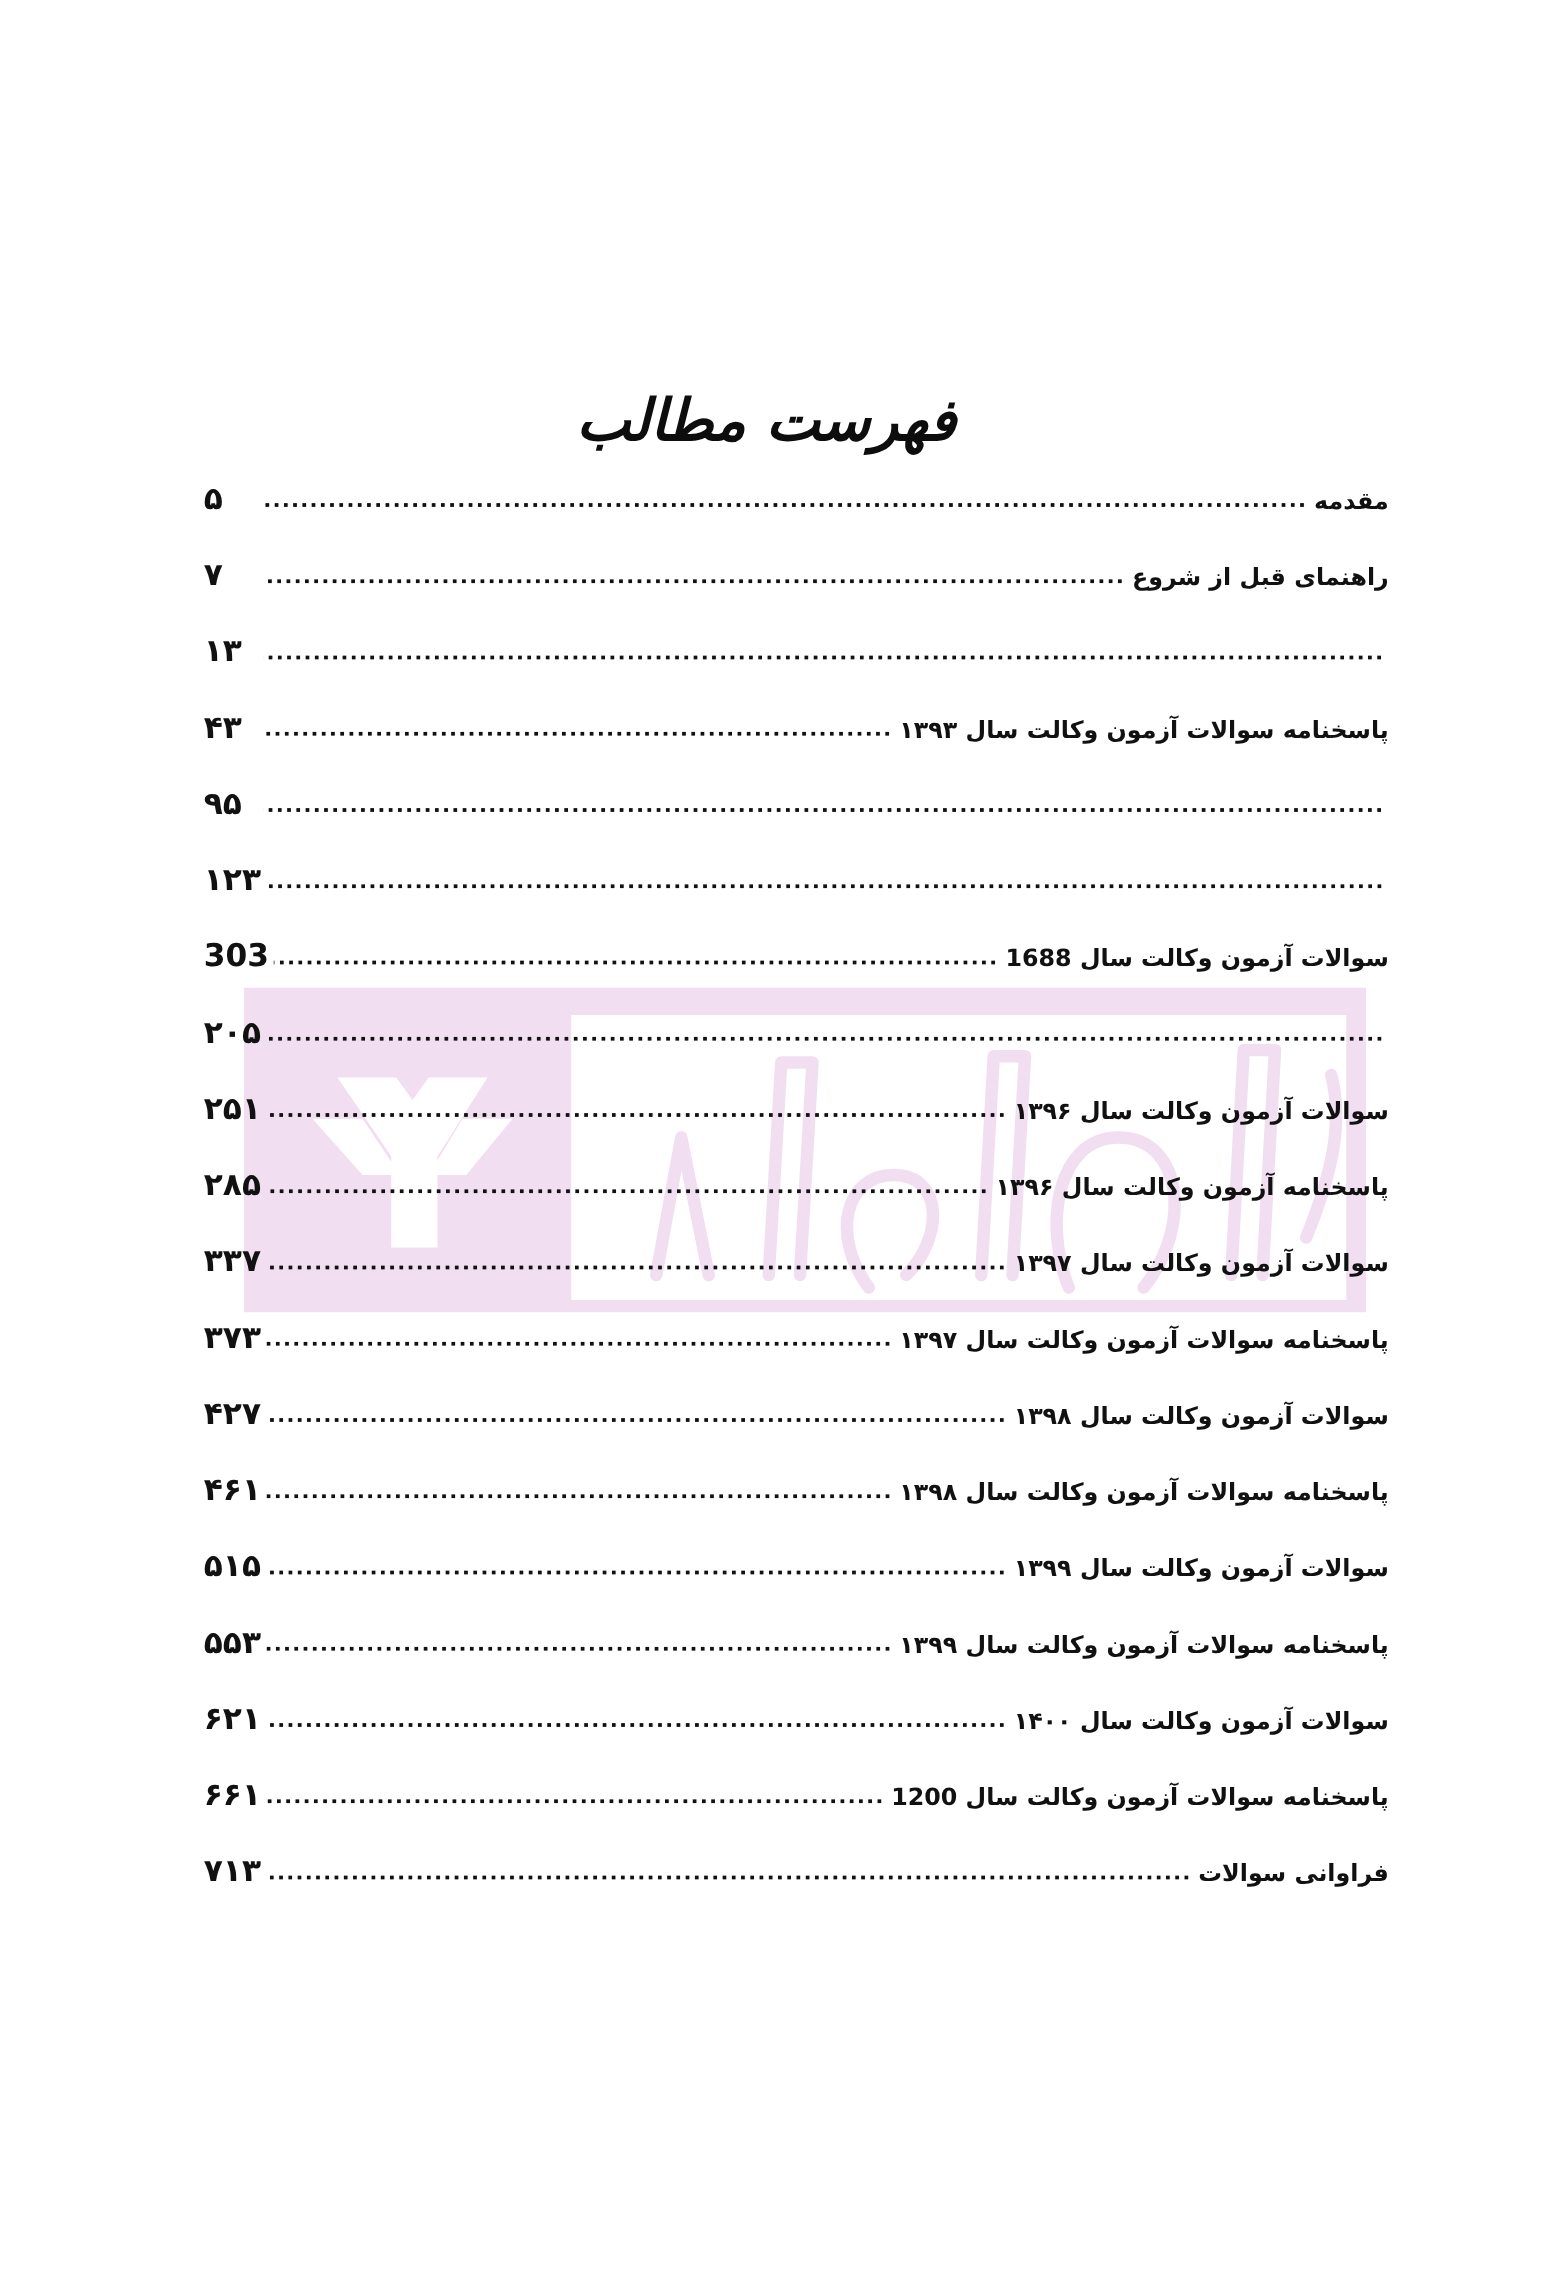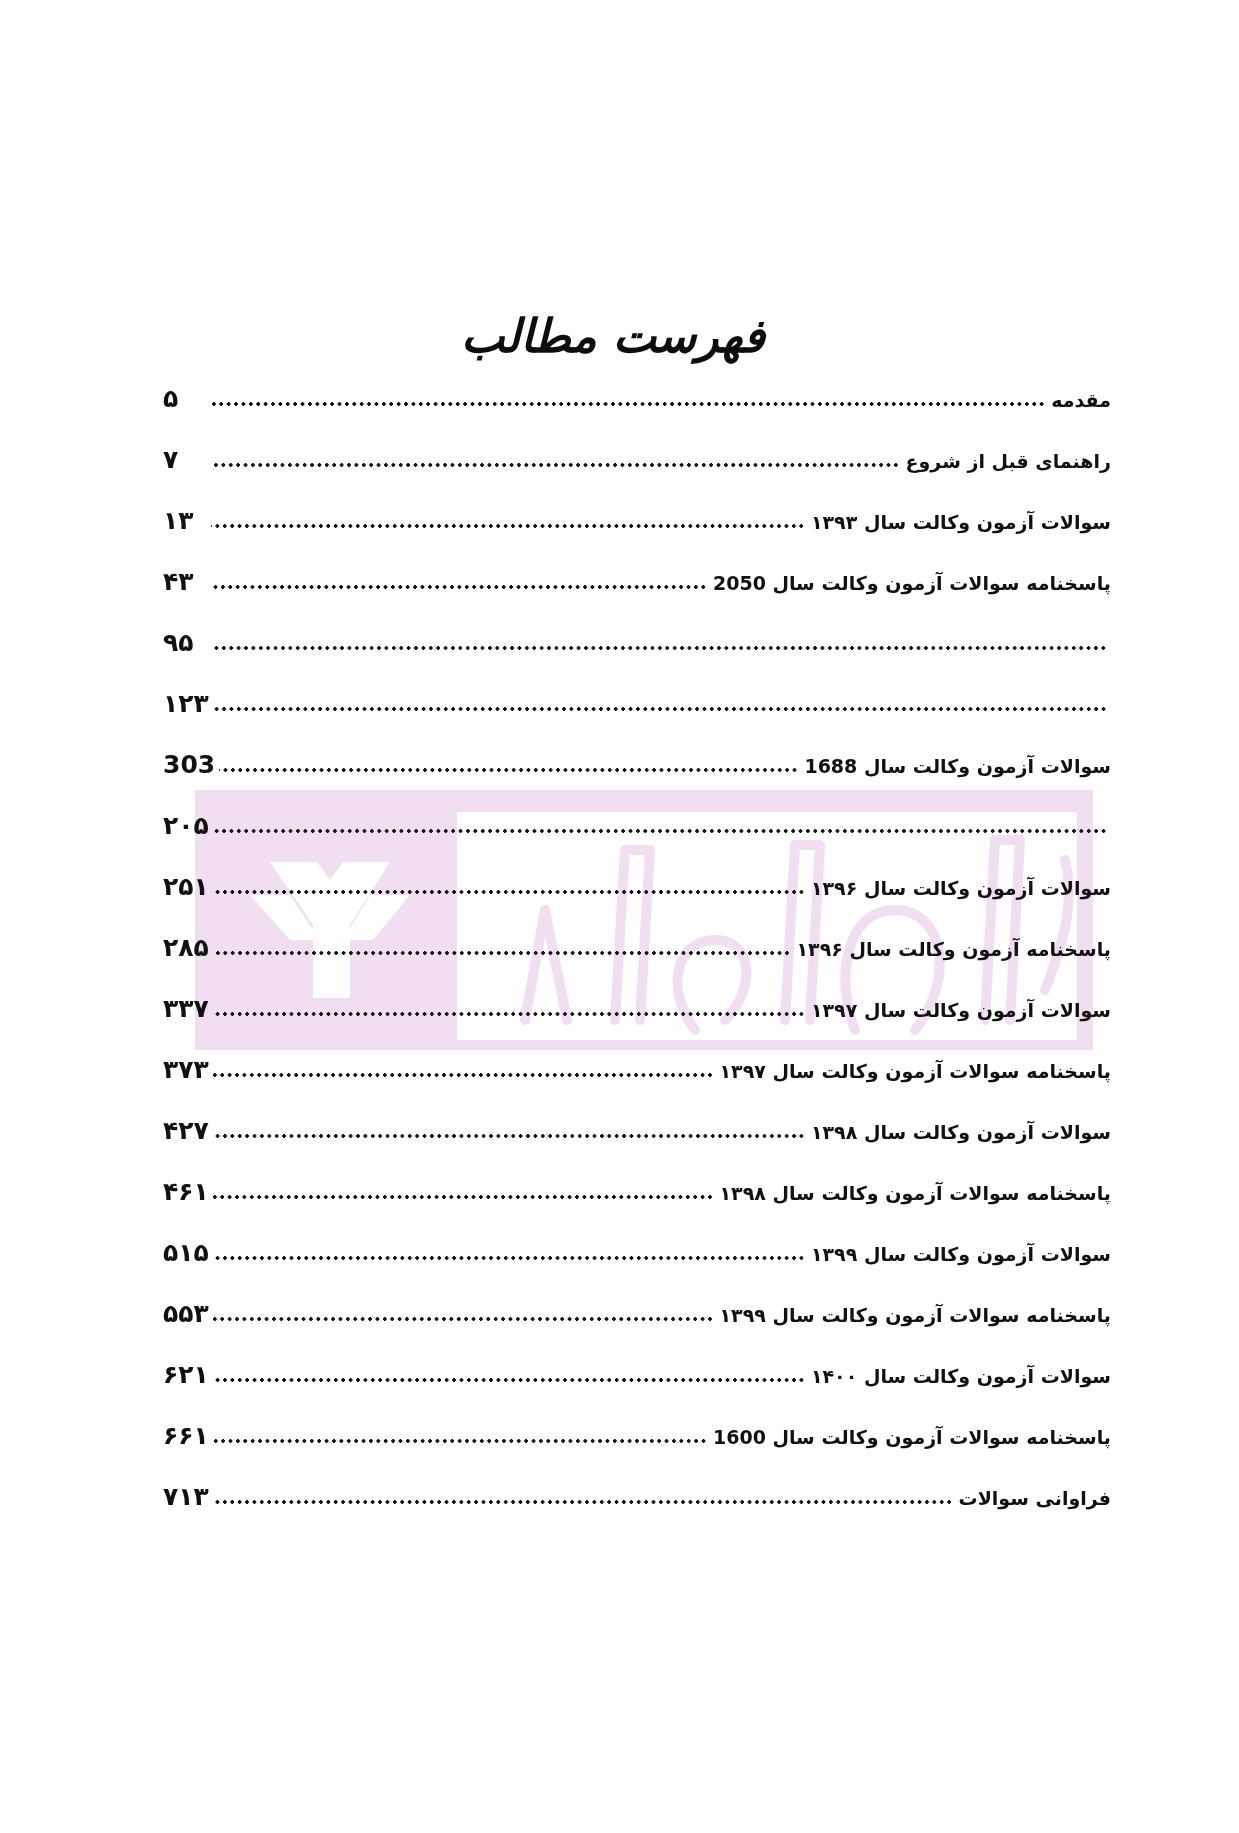--- a/index.html
+++ b/index.html
@@ -127,26 +127,25 @@
       <span class="toc-label">مقدمه</span>
       <span class="toc-leader"></span>
       <span class="toc-page">۵</span>
     </div>
     <div class="toc-row">
       <span class="toc-label">راهنمای قبل از شروع</span>
       <span class="toc-leader"></span>
       <span class="toc-page">۷</span>
     </div>
     <div class="toc-row">
-      <span class="toc-label">سوالات آزمون وکالت سال ۱۳۹۳</span>
       <span class="toc-leader"></span>
       <span class="toc-page">۱۳</span>
     </div>
     <div class="toc-row">
-      <span class="toc-label">پاسخنامه سوالات آزمون وکالت سال 2050</span>
+      <span class="toc-label">پاسخنامه سوالات آزمون وکالت سال ۱۳۹۳</span>
       <span class="toc-leader"></span>
       <span class="toc-page">۴۳</span>
     </div>
     <div class="toc-row">
       <span class="toc-leader"></span>
       <span class="toc-page">۹۵</span>
     </div>
     <div class="toc-row">
       <span class="toc-leader"></span>
       <span class="toc-page">۱۲۳</span>
@@ -199,21 +198,21 @@
       <span class="toc-label">پاسخنامه سوالات آزمون وکالت سال ۱۳۹۹</span>
       <span class="toc-leader"></span>
       <span class="toc-page">۵۵۳</span>
     </div>
     <div class="toc-row">
       <span class="toc-label">سوالات آزمون وکالت سال ۱۴۰۰</span>
       <span class="toc-leader"></span>
       <span class="toc-page">۶۲۱</span>
     </div>
     <div class="toc-row">
-      <span class="toc-label">پاسخنامه سوالات آزمون وکالت سال 1600</span>
+      <span class="toc-label">پاسخنامه سوالات آزمون وکالت سال 1200</span>
       <span class="toc-leader"></span>
       <span class="toc-page">۶۶۱</span>
     </div>
     <div class="toc-row">
       <span class="toc-label">فراوانی سوالات</span>
       <span class="toc-leader"></span>
       <span class="toc-page">۷۱۳</span>
     </div>
   </div>
 </div>

